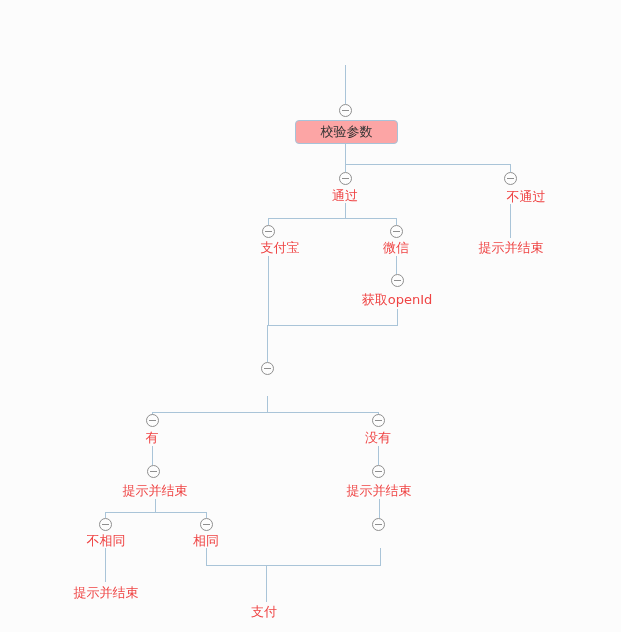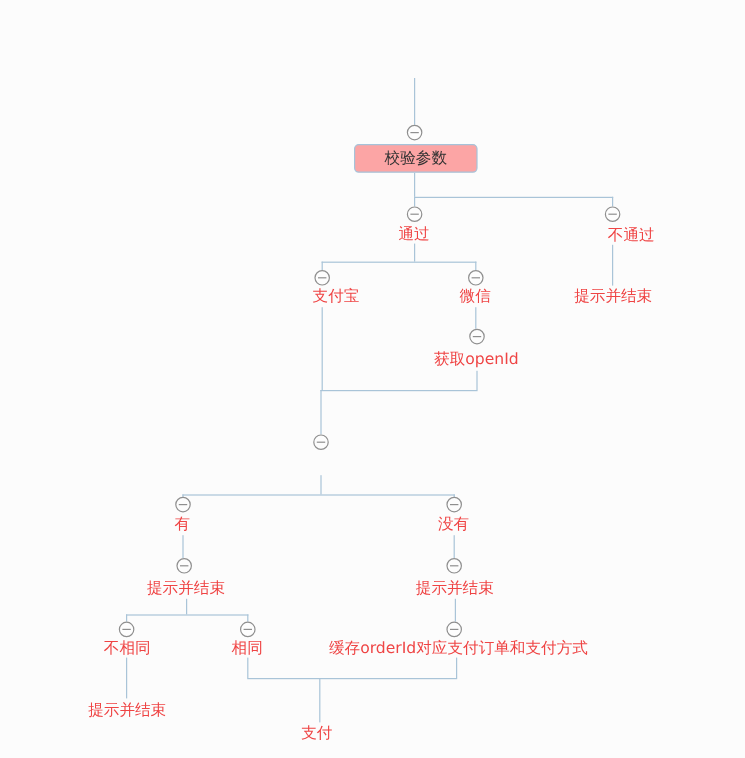--- a/index.html
+++ b/index.html
@@ -125,19 +125,18 @@
   <div class="label-node" style="left:378px;top:431px">没有</div>
 
   <div class="label-node" style="left:155px;top:484px">提示并结束</div>
 
   <div class="label-node" style="left:379px;top:484px">提示并结束</div>
 
   <div class="label-node" style="left:106px;top:534px">不相同</div>
 
   <div class="label-node" style="left:206px;top:534px">相同</div>
 
-  <div class="label-node" style="left:382px;top:534px">缓存orderId对应支付订单和支付方式</div>
 
   <div class="label-node" style="left:106px;top:586px">提示并结束</div>
 
   <div class="label-node" style="left:264px;top:605px">支付</div>
 
 </div>
 
 </body></html>

